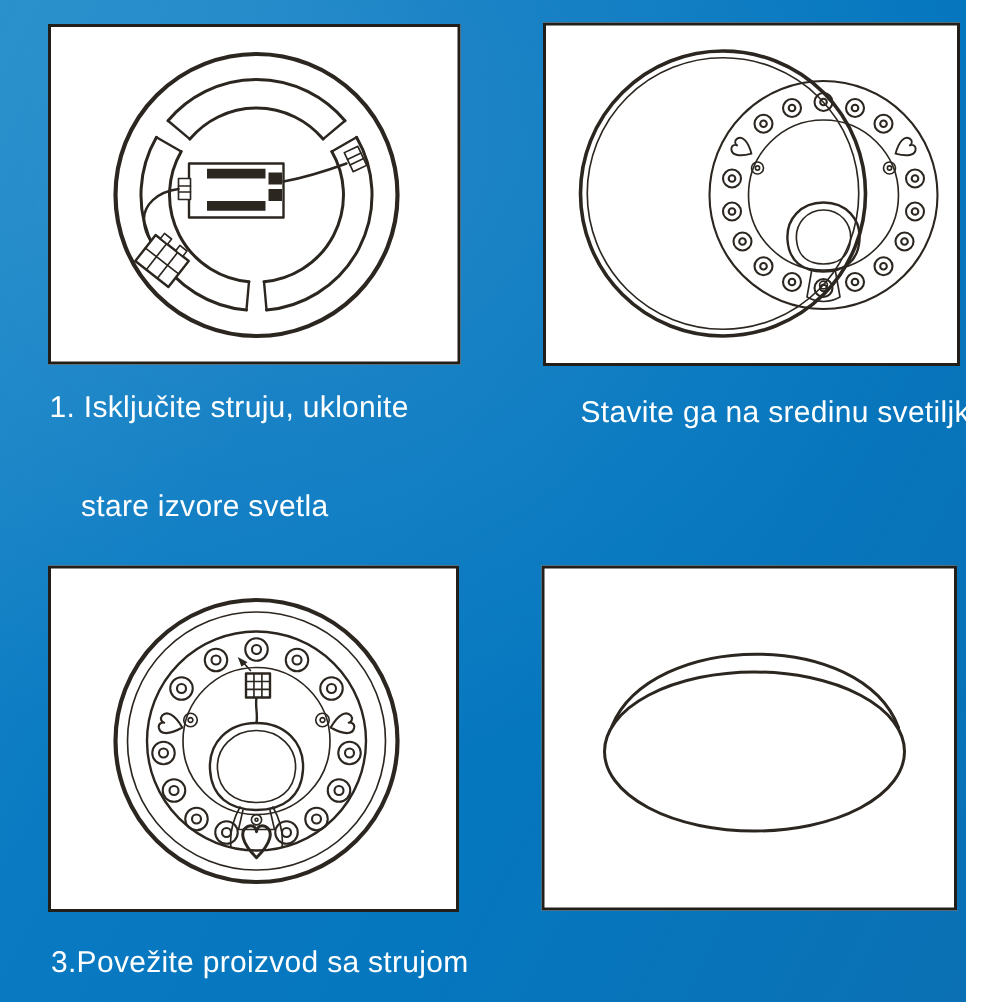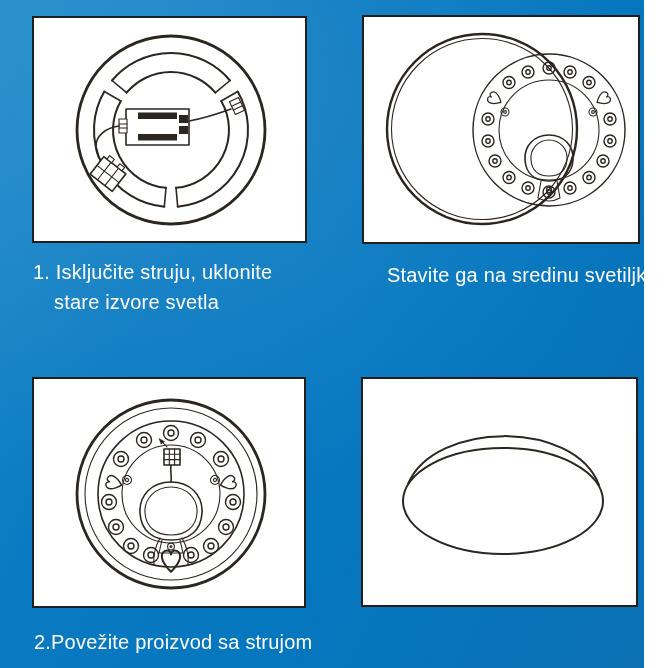--- a/index.html
+++ b/index.html
@@ -24,21 +24,21 @@
   .p4 { left: 361px; top: 377px; width: 277px; height: 230px; }
   .caption {
     position: absolute; color: #ffffff;
     font-size: 20px; line-height: 30px; letter-spacing: 0.2px;
     white-space: nowrap;
   }
   .c1 { left: 33px;  top: 257px; }
   .c2 { left: 362px; top: 260px; }
   .c3 { left: 34px;  top: 627px; }
   .c4 { left: 362px; top: 627px; }
-  .c1 .line2 { padding-left: 21px; }
+  .c1 .line2 { padding-left: 21px; margin-top: 36px; }
   .c2 .line2 { padding-left: 25px; }
   
   .la { fill: none; stroke: #2c2620; stroke-width: 1.4; stroke-linecap: round; stroke-linejoin: round; }
   .w28 { stroke-width: 2.8; }
   .w24 { stroke-width: 2.4; }
   .w20 { stroke-width: 2.0; }
   .w16 { stroke-width: 1.6; }
   .w11 { stroke-width: 1.1; }
   .bk  { fill: #2c2620; stroke: none; }
   .wh  { fill: #ffffff; }
@@ -216,17 +216,17 @@
   <div class="caption c1">
     <div class="line1">1. Isključite struju, uklonite</div>
     <div class="line2">stare izvore svetla</div>
   </div>
 
   <div class="caption c2">
     <div class="line2">Stavite ga na sredinu svetiljke.</div>
   </div>
 
   <div class="caption c3">
-    <div class="line1">2.Povežite proizvod sa strujom</div>
+    <div class="line1">3.Povežite proizvod sa strujom</div>
   </div>
 
 
 </div>
 
 </body></html>

